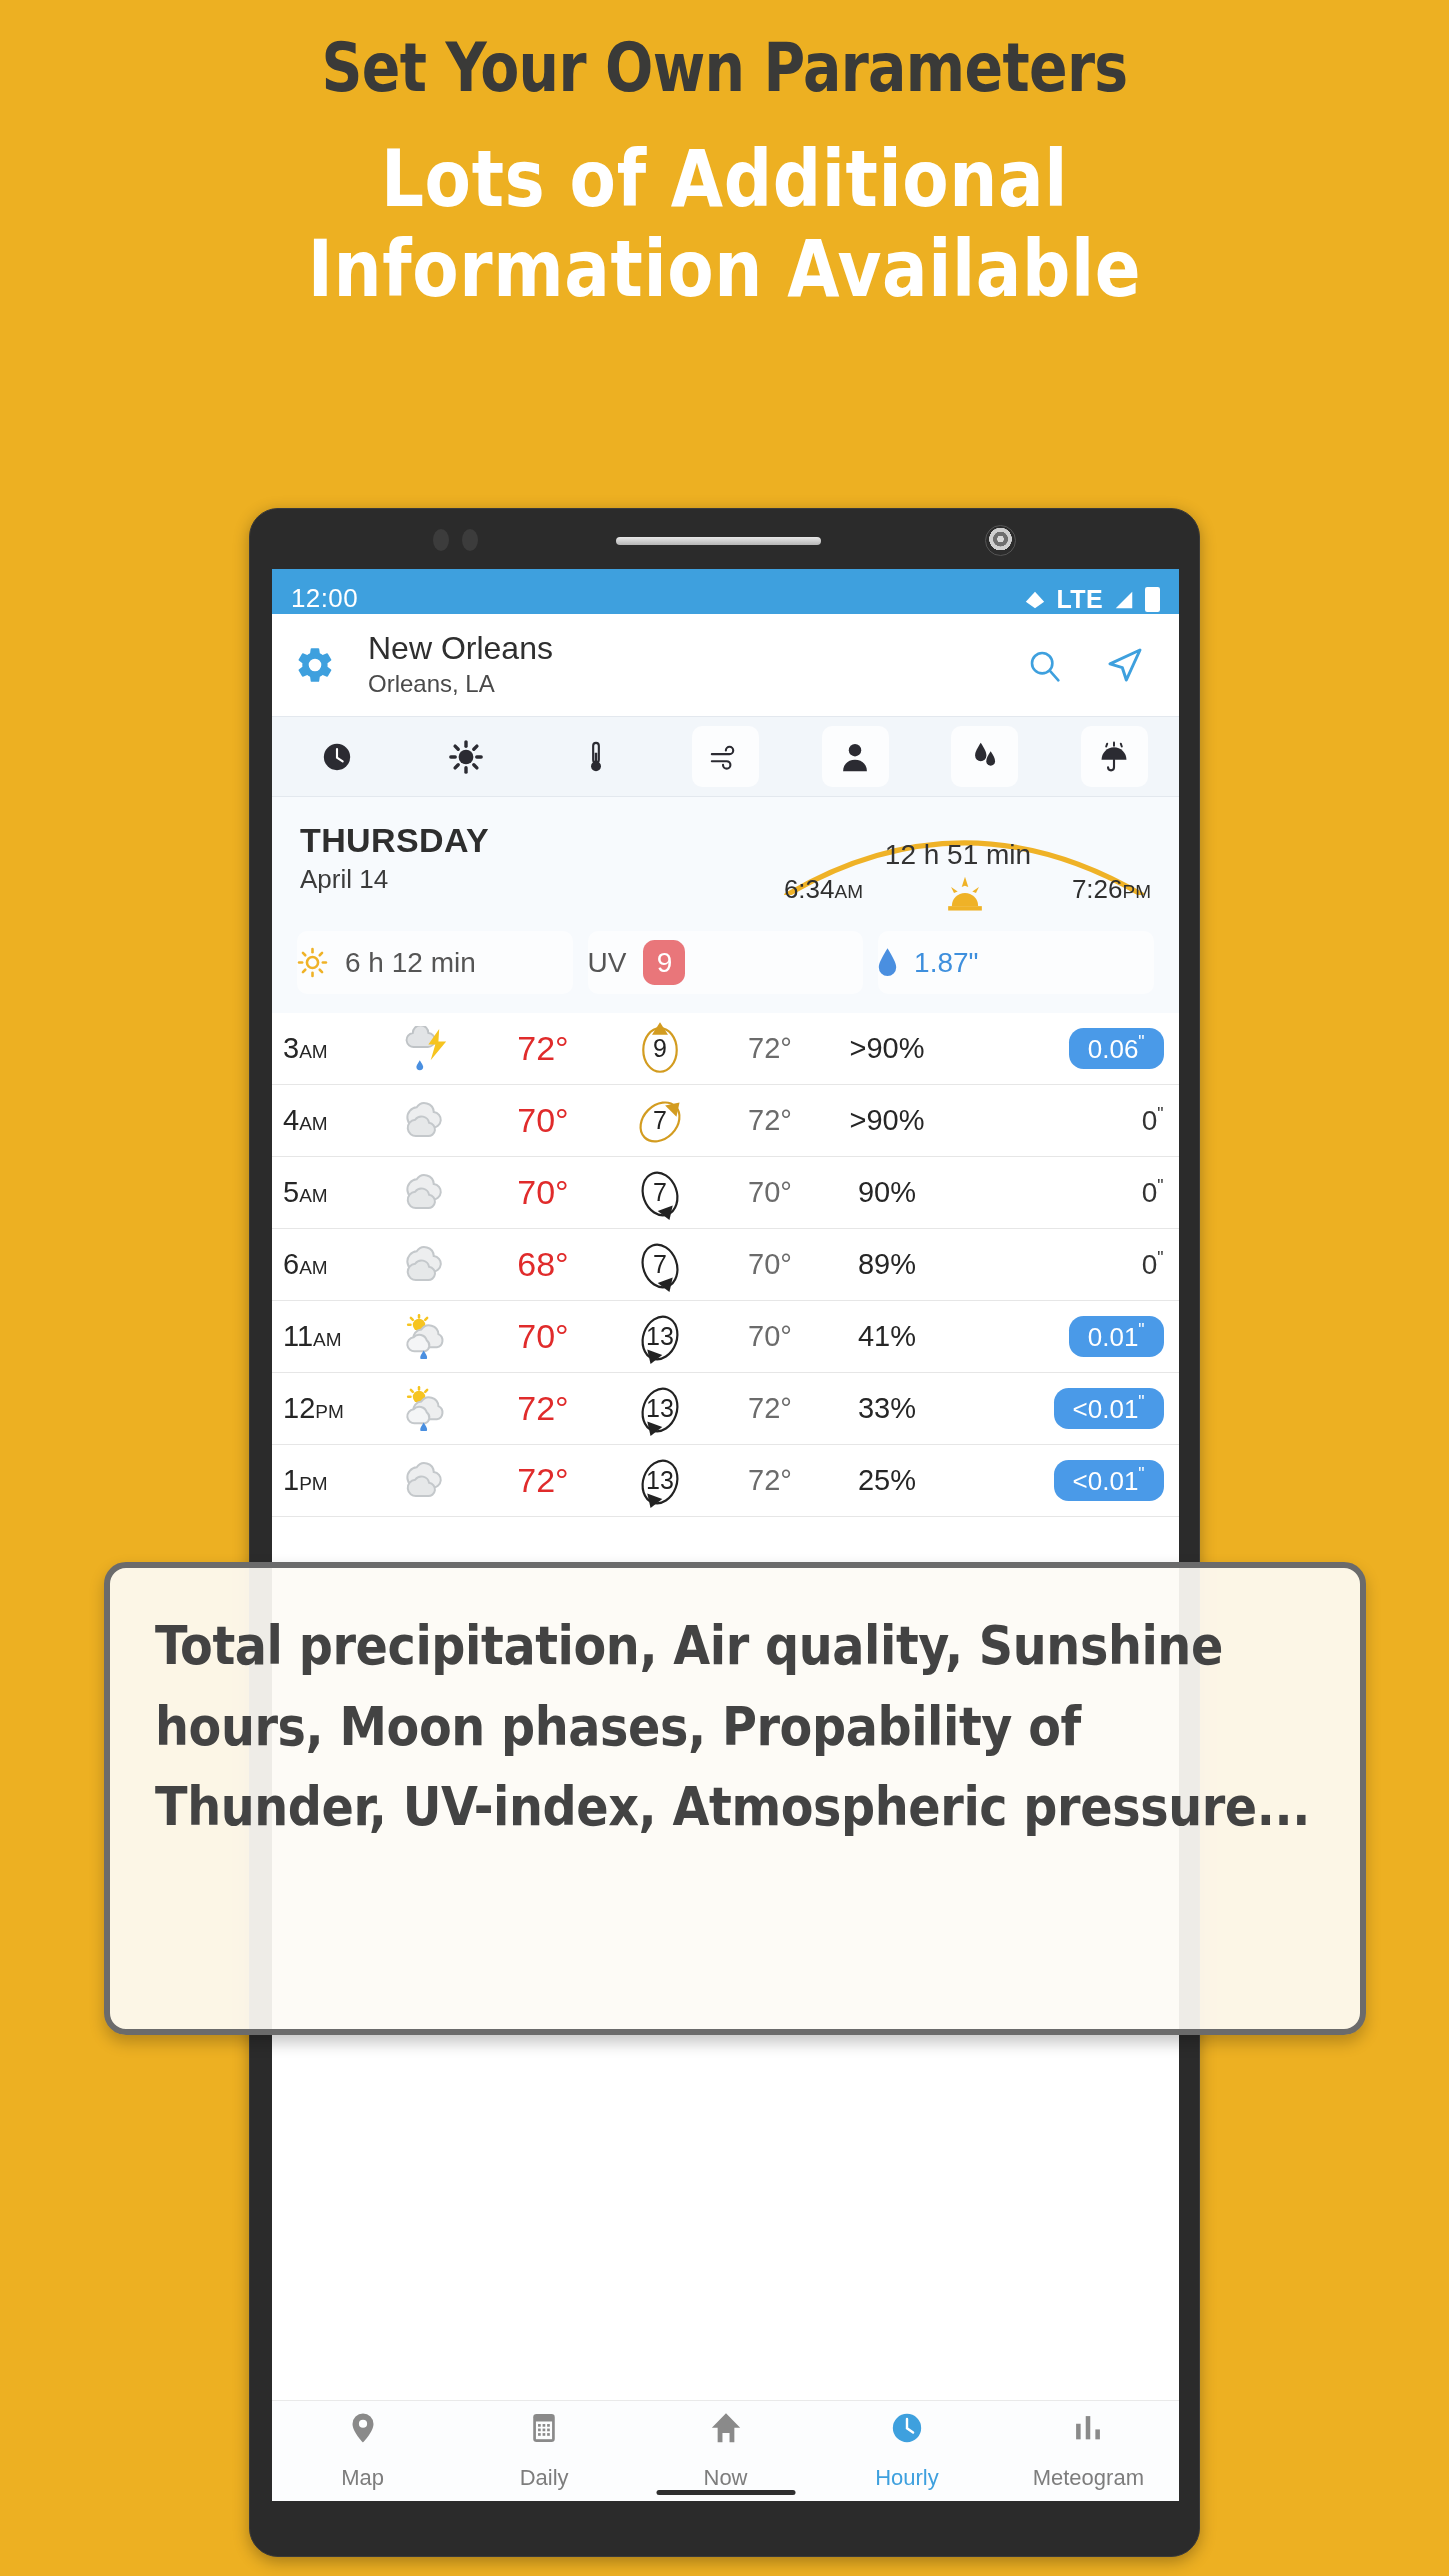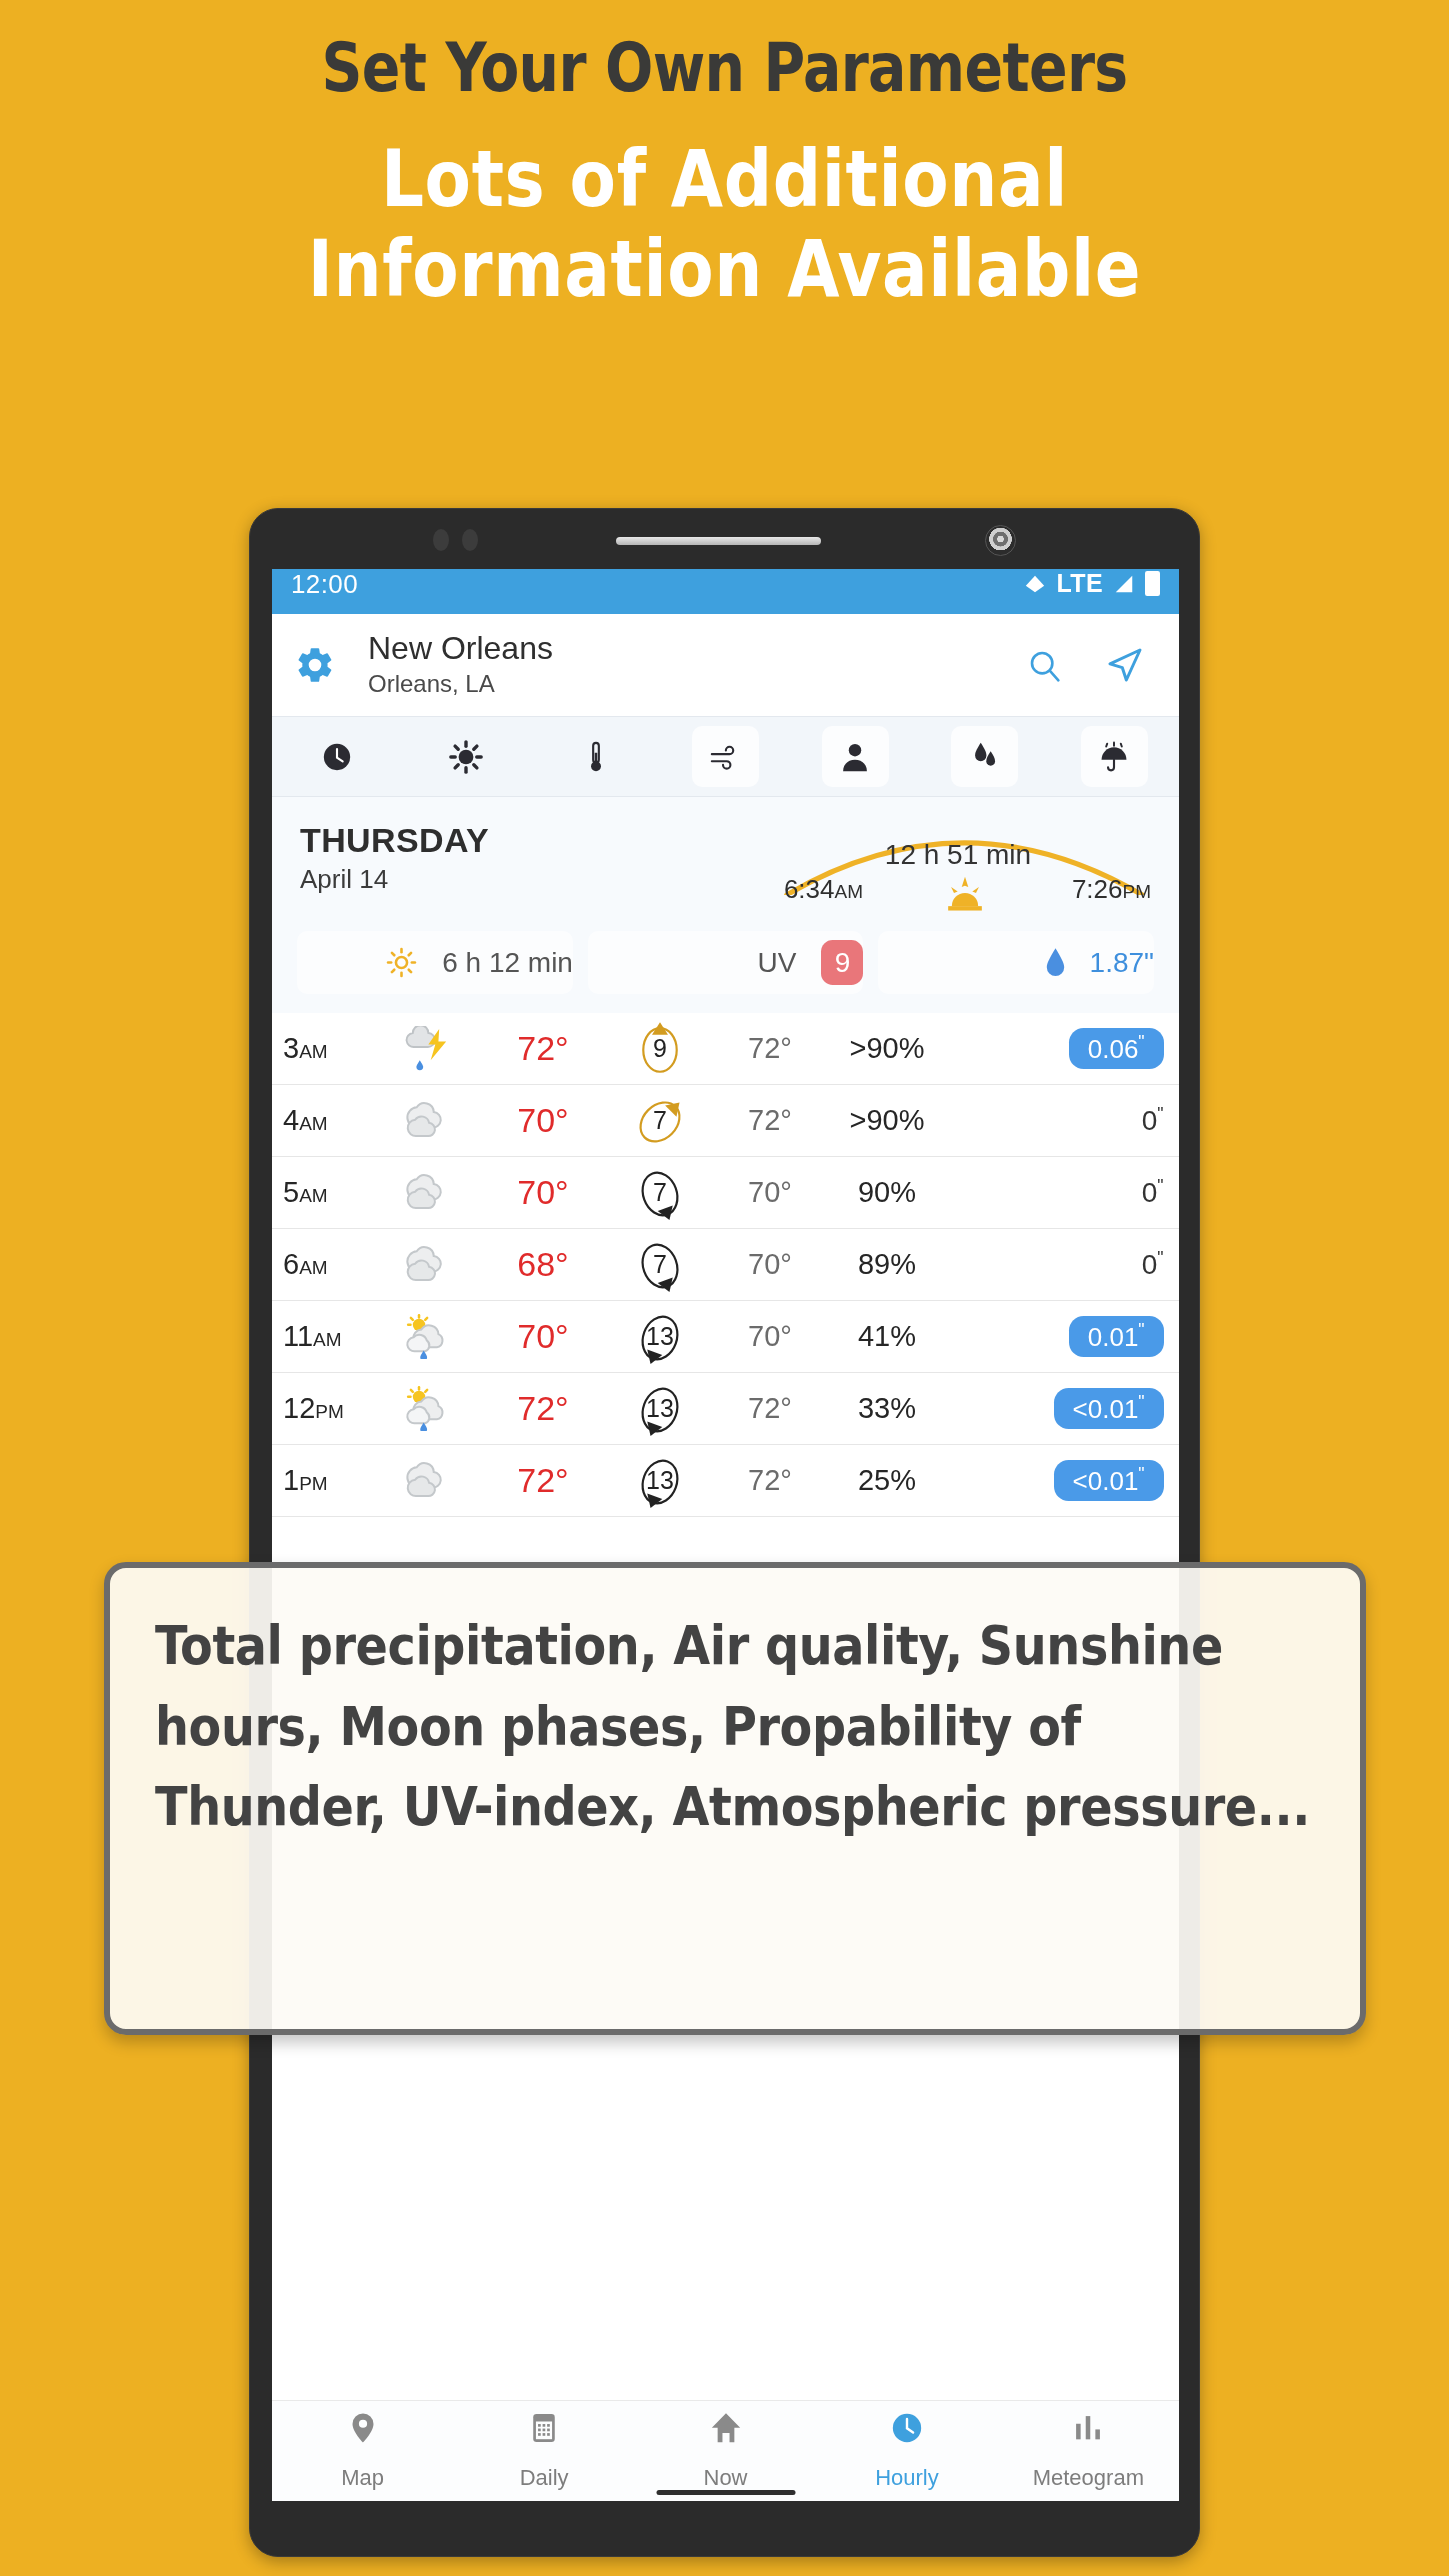--- a/index.html
+++ b/index.html
@@ -69,21 +69,21 @@
     position:absolute;
     left:22px; top:60px;
     width:907px; height:1932px;
     background:#ffffff;
     overflow:hidden;
   }
 
   
   .statusbar {
     height:45px; background:#3EA0DE;
-    display:flex; align-items:flex-start; justify-content:space-between;
+    display:flex; align-items:flex-end; justify-content:space-between;
     padding:0 19px;
     color:#fff;
   }
   .status-time { font-size:26px; font-weight:normal; letter-spacing:0.4px; }
   .status-right { display:flex; align-items:center; gap:10.2px; }
   .wifi-ico { width:22px; height:22px; }
   .lte-txt { font-size:25px; font-weight:bold; letter-spacing:0.4px; }
   .sig-ico { width:22px; height:22px; }
   .bat-ico { width:14.6px; height:25px; background:#fff; border-radius:2.2px; }
 
@@ -150,21 +150,21 @@
     width:47px; height:41px;
   }
 
   
   .chiprow {
     background:#F7FAFD;
     display:flex; gap:14.6px; padding:10.2px 25px 19px 25px;
   }
   .chip {
     flex:1; height:63px; background:#FCFDFE; border-radius:10.2px;
-    display:flex; align-items:center; justify-content:flex-end; gap:25px;
+    display:flex; align-items:center; justify-content:flex-start; gap:17px;
     font-size:28px; color:#555;
   }
   .chip .sunsm { width:31px; height:31px; }
   .uv-badge {
     background:#E9767A; color:#fff; font-size:28px;
     width:42px; height:45px; border-radius:11.7px;
     display:flex; align-items:center; justify-content:center;
   }
   .drop-ico { width:19px; height:31px; }
   .chip .blue { color:#3E8FDD; }

